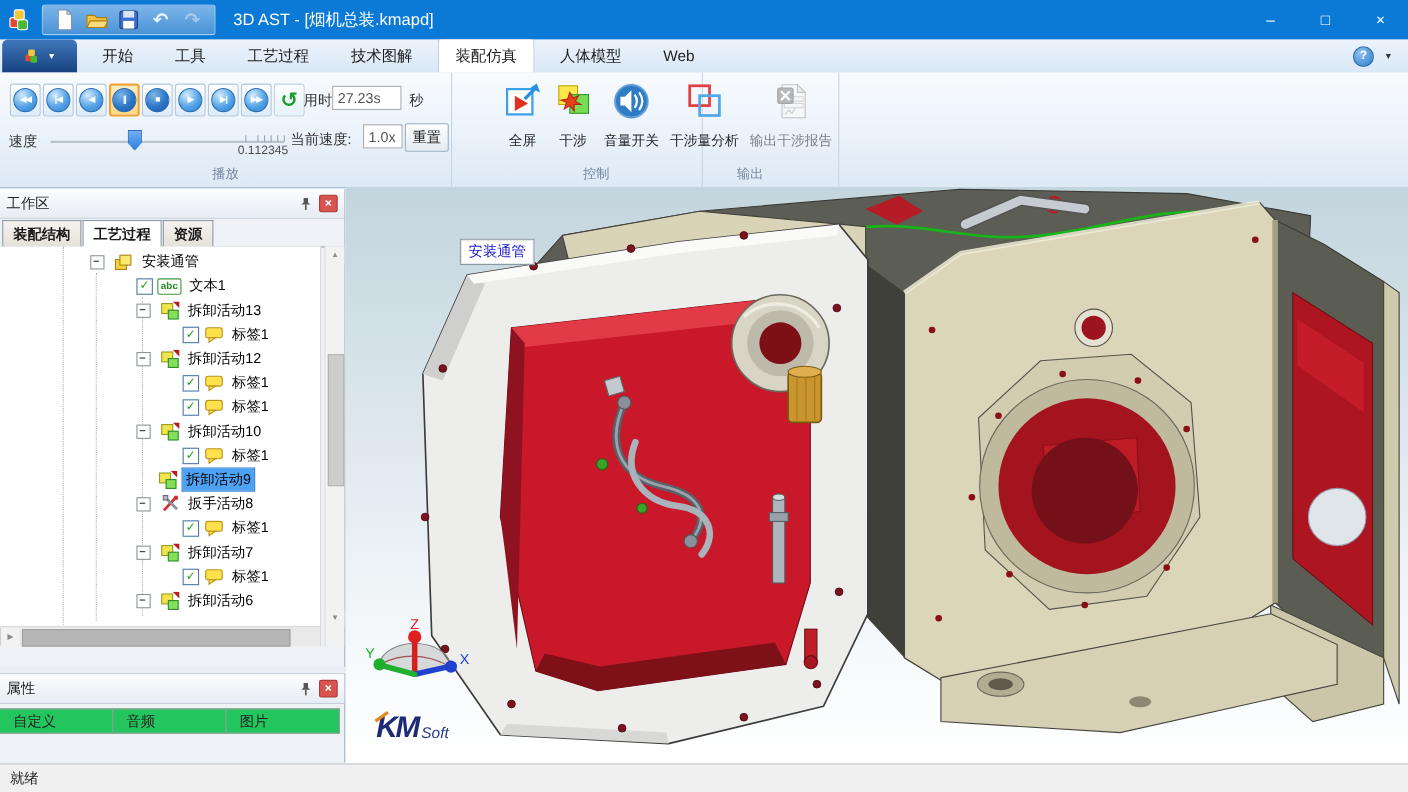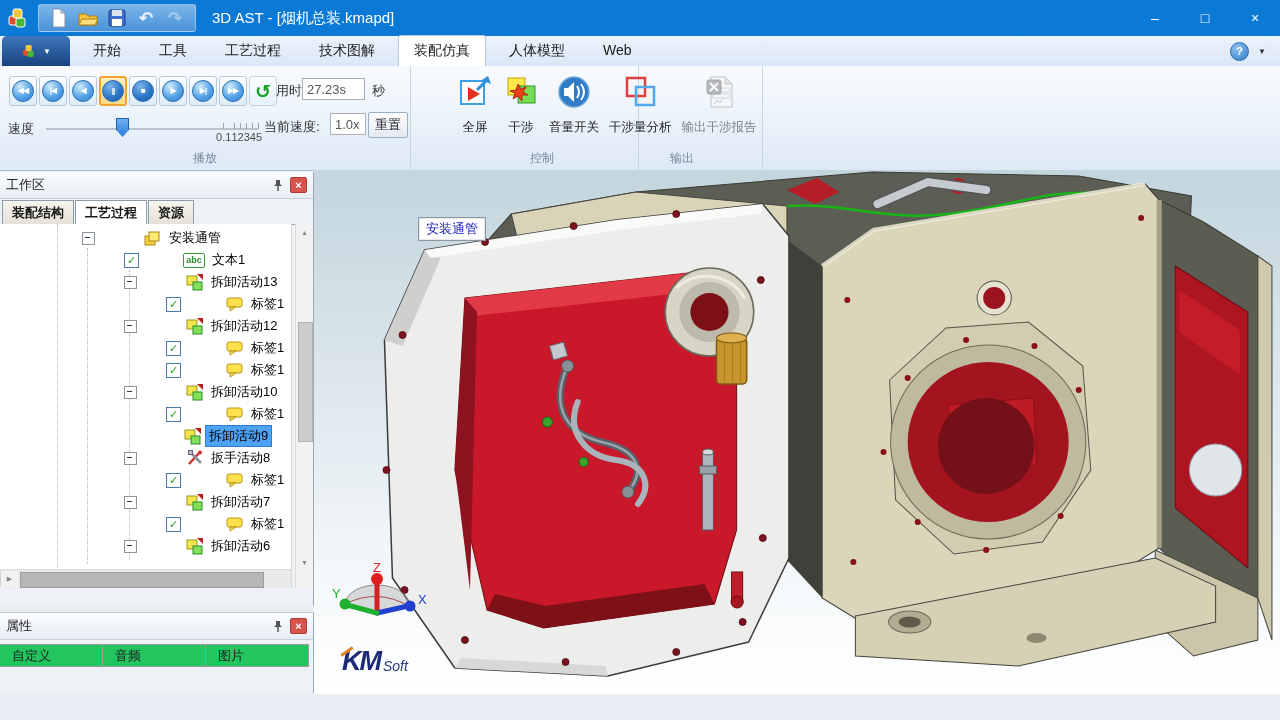--- a/index.html
+++ b/index.html
@@ -88,21 +88,21 @@
         border-right:1px solid #d8d8d8;}
   .vguide{position:absolute;width:0;border-left:1px dotted #b2b2b2;}
   .trow{height:22px;display:flex;align-items:center;position:relative;font-size:13px;color:#000;white-space:nowrap;}
   .expander{width:11px;height:11px;border:1px solid #8a95a0;background:#fff;margin-right:8px;flex:none;
             position:relative;}
   .expander::after{content:"";position:absolute;left:2px;top:4px;width:5px;height:1px;background:#333;}
   .spacer{width:19px;flex:none;}
   .cbx{width:13px;height:13px;border:1px solid #4a7aa8;background:#fff;margin-right:4px;flex:none;
        display:flex;align-items:center;justify-content:center;}
   .cbx::after{content:"✓";color:#1fa31f;font-size:11px;font-weight:bold;line-height:1;}
-  .ticon{width:19px;height:16px;margin-right:4px;flex:none;display:flex;align-items:center;justify-content:center;margin-left:40px;}
+  .ticon{width:19px;height:16px;margin-right:4px;flex:none;display:flex;align-items:center;justify-content:center;}
   .ticon svg{display:block;}
   .ticon.abc{width:20px;height:13px;border:1px solid #3a9a3a;background:#fff;color:#2a8a2a;
              font-size:9px;font-weight:bold;line-height:1;border-radius:2px;}
   .tlabel{padding:1px 3px;}
   .trow.selected .tlabel{background:#4da2f5;outline:1px solid #2f7fd0;color:#000;}
   
   .vscroll{position:absolute;right:0;top:52px;width:17px;height:364px;background:#f2f2f2;border-left:1px solid #dcdcdc;}
   .sarrow{position:absolute;left:0;width:17px;height:16px;color:#8a8a8a;font-size:7px;display:flex;
           align-items:center;justify-content:center;background:#f2f2f2;}
   .vthumb{position:absolute;left:2px;width:13px;top:98px;height:118px;background:#cdcdcd;border:1px solid #b2b2b2;}
@@ -717,13 +717,16 @@
       <text x="86" y="42" fill="#2040d0" font-size="13">X</text>
       <text x="0" y="36" fill="#20b030" font-size="13">Y</text>
     </svg>
 
     <div id="kmlogo">
       <span class="km">KM</span>
       <span class="soft">Soft</span>
     </div>
   </div>
 
+  <div id="statusbar">
+    <span>就绪</span>
+  </div>
 </div>
 
 </body></html>

